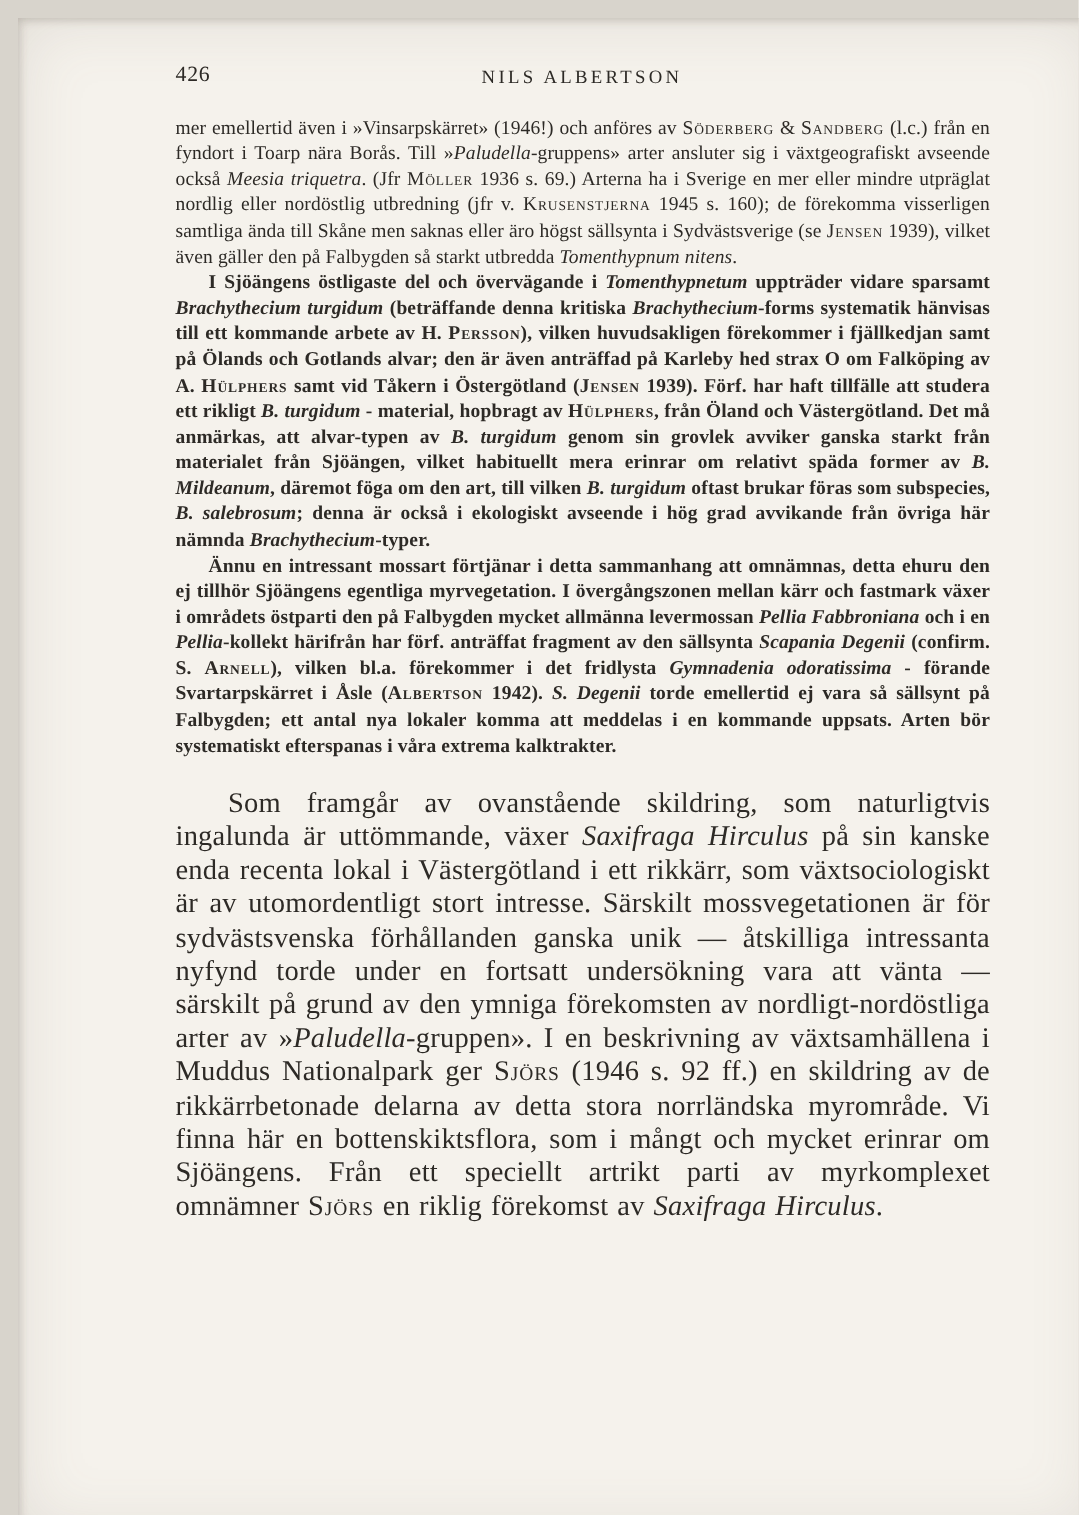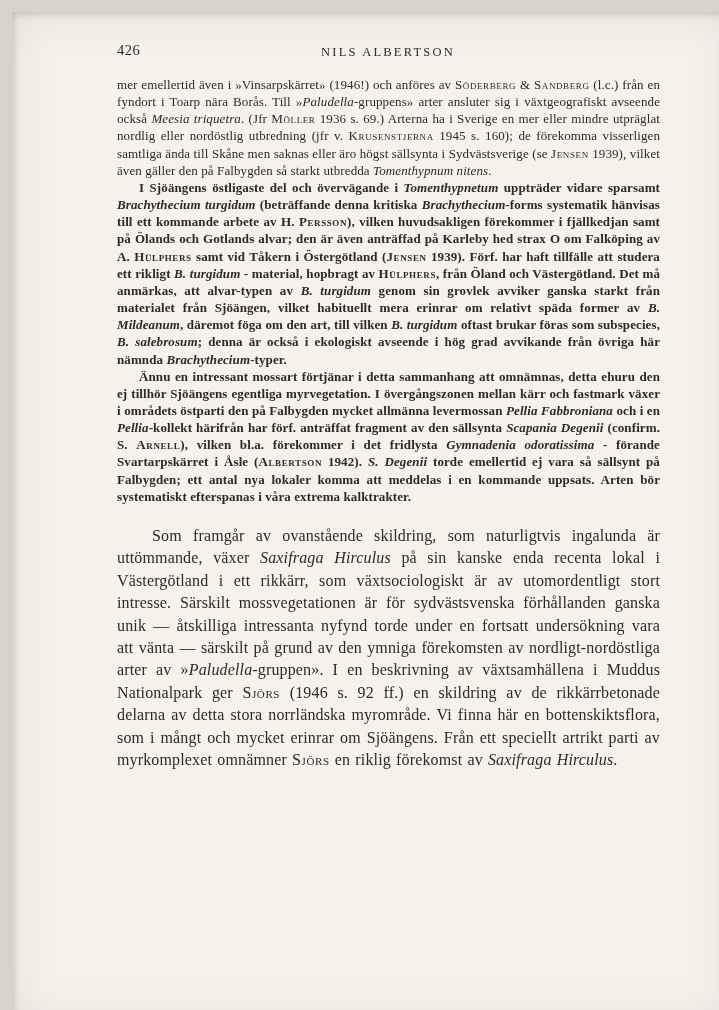--- a/index.html
+++ b/index.html
@@ -47,21 +47,21 @@
     margin: 0;
     font-size: 13px;
     line-height: 17.15px;
     text-align: justify;
     letter-spacing: 0.1px;
   }
   .para.indent   { text-indent: 22px; font-weight: bold; }
   .para.indent-lg{ text-indent: 35px; }
   .para.large {
     margin-top: 20px;
-    font-size: 16px;
+    font-size: 19px;
     line-height: 22.4px;
     letter-spacing: 0.15px;
     word-spacing: 1px;
   }
   .seg-i  { font-style: italic; }
   .seg-sc { font-variant: small-caps; letter-spacing: 0.6px; }
 </style>
 </head>
 <body>
 

